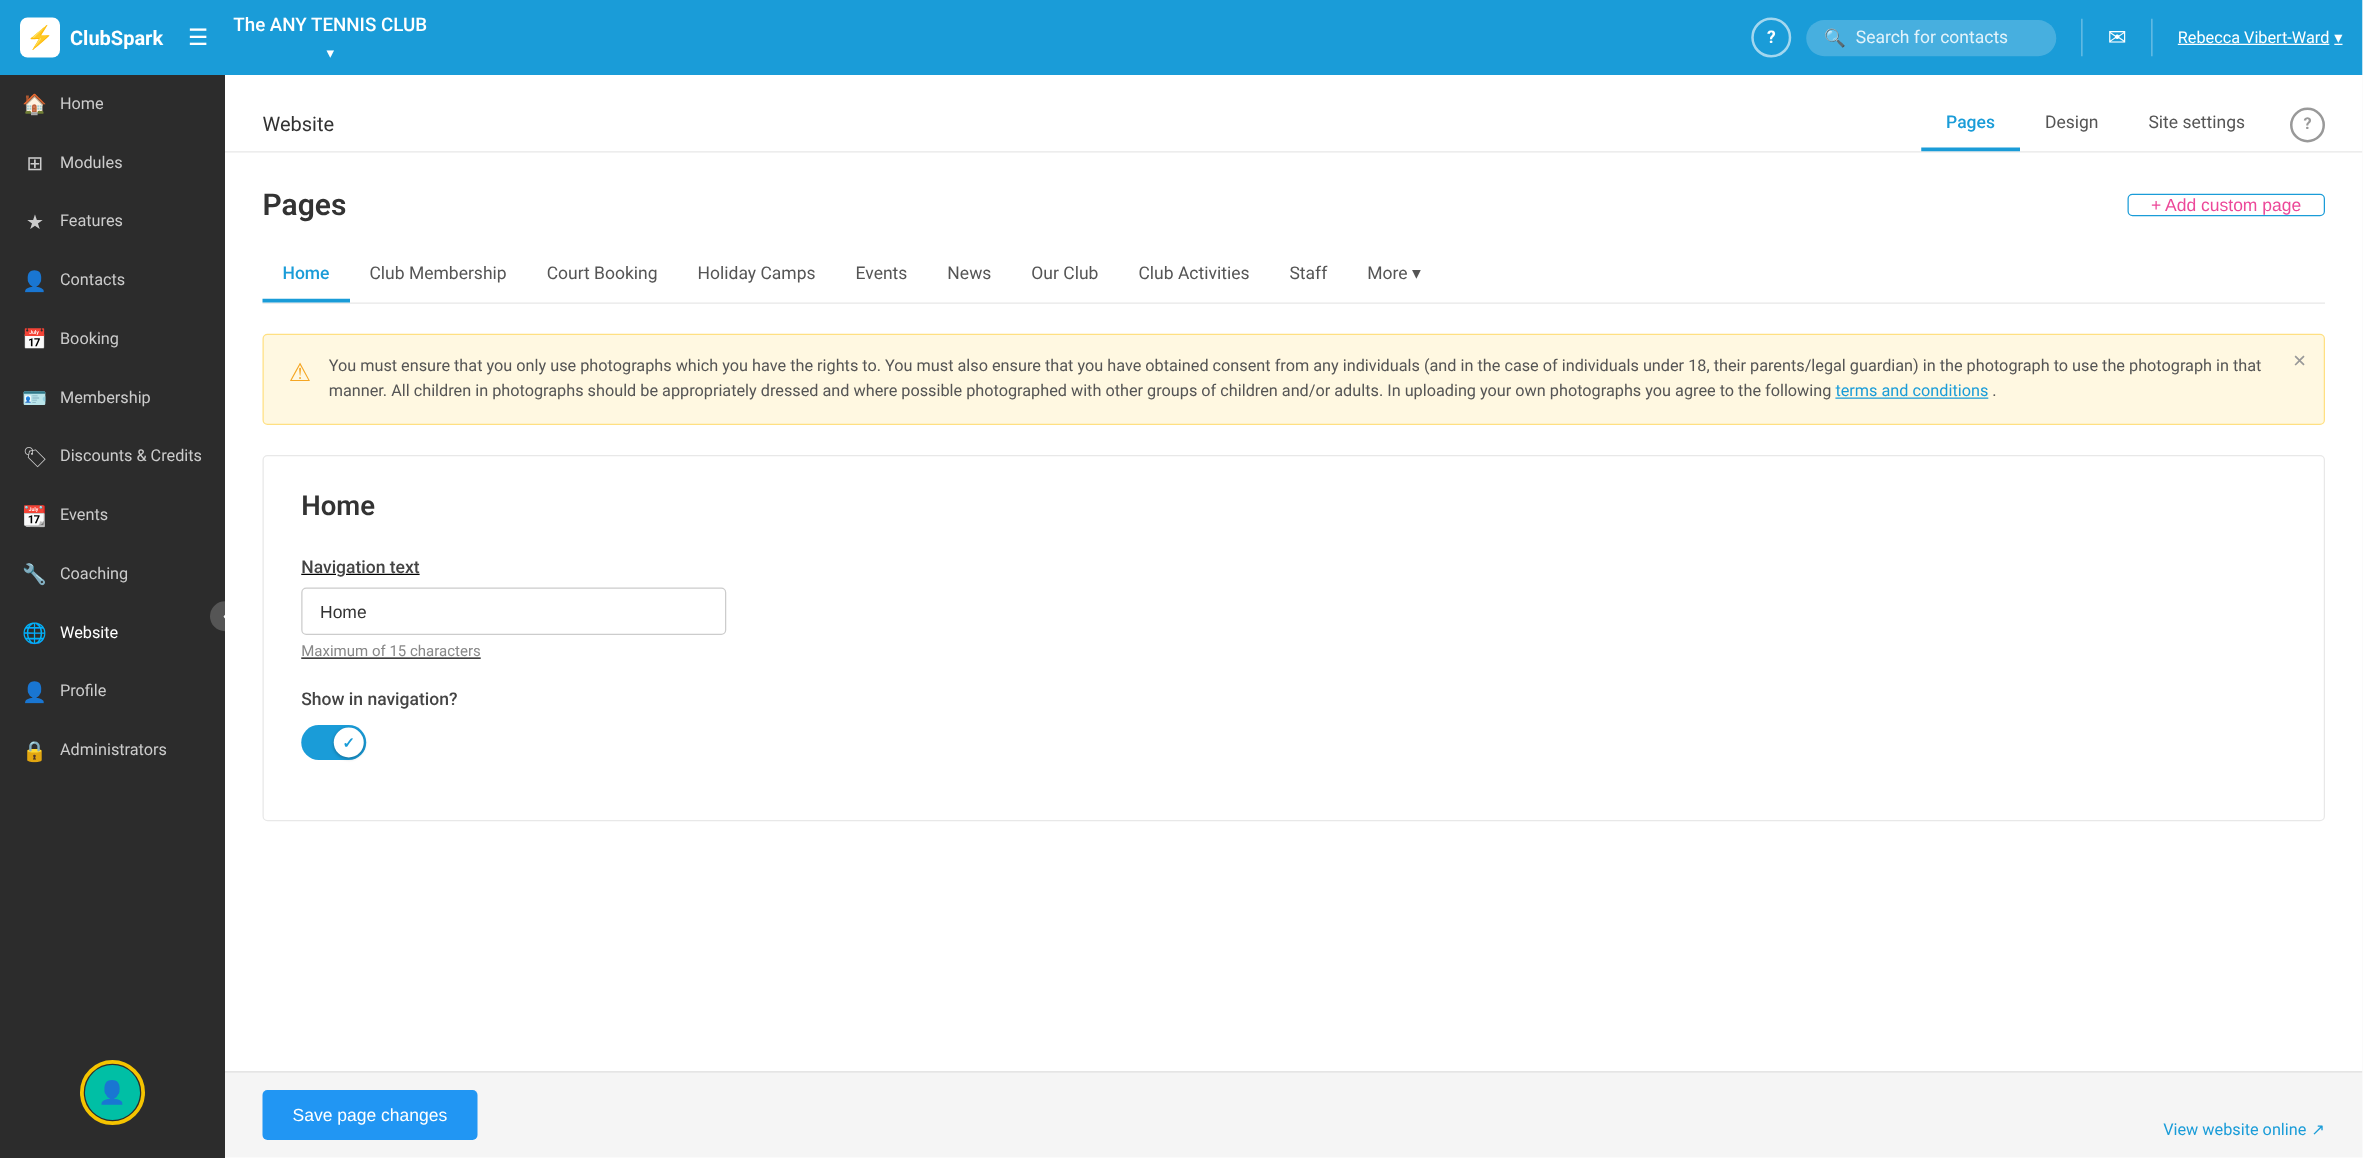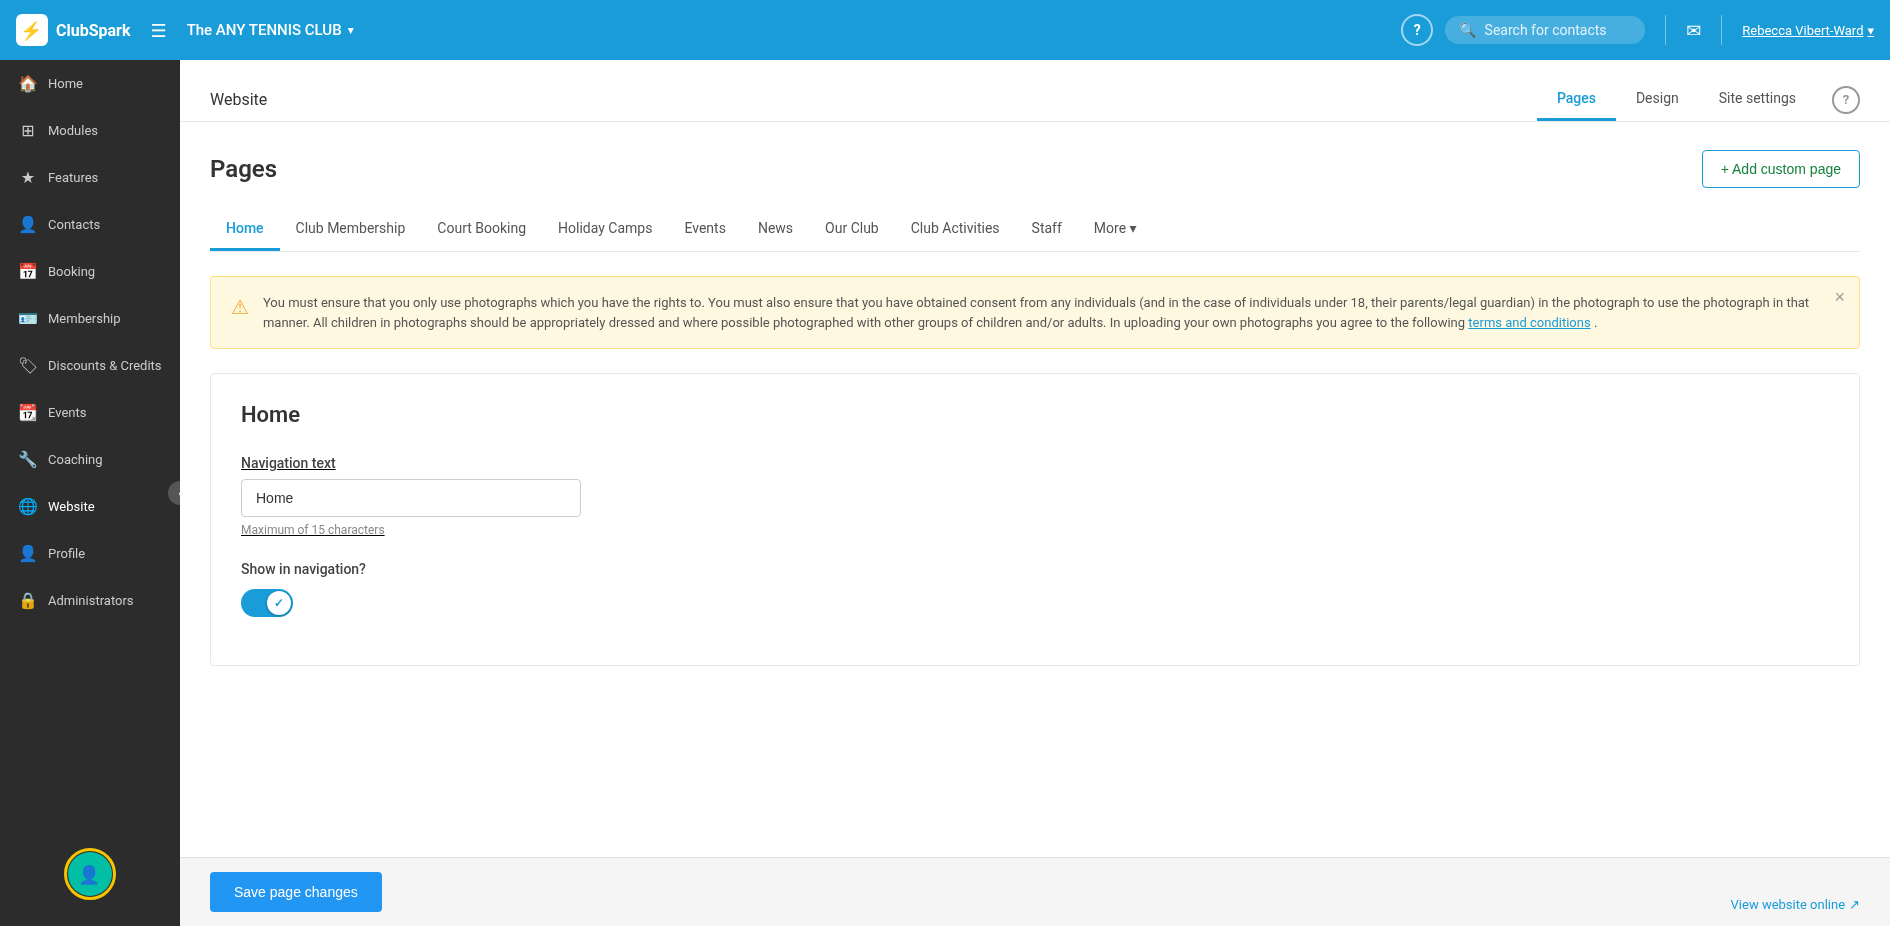--- a/index.html
+++ b/index.html
@@ -41,20 +41,21 @@
       margin: 0 8px;
     }
     .club-name {
       color: white;
       font-size: 15px;
       font-weight: 500;
       display: flex;
       align-items: center;
       gap: 6px;
       cursor: pointer;
+      flex-direction: column;
     }
     .club-name-chevron { font-size: 12px; }
     .topnav-spacer { flex: 1; }
     .topnav-help {
       width: 32px; height: 32px;
       border-radius: 50%;
       border: 2px solid rgba(255,255,255,0.6);
       display: flex; align-items: center; justify-content: center;
       color: white;
       font-weight: 700;
@@ -218,22 +219,22 @@
       margin-bottom: 20px;
     }
     .pages-title {
       font-size: 24px;
       font-weight: 600;
       color: #333;
     }
     .add-custom-btn {
       background: white;
       border: 1.5px solid #1a9cd8;
-      color: #15803d;
-      padding: 10px 18px;
+      color: #ec4899;
+      padding: 0 18px;
       border-radius: 4px;
       font-size: 14px;
       cursor: pointer;
       display: flex;
       align-items: center;
       gap: 6px;
     }
 
     
     .page-tabs {

